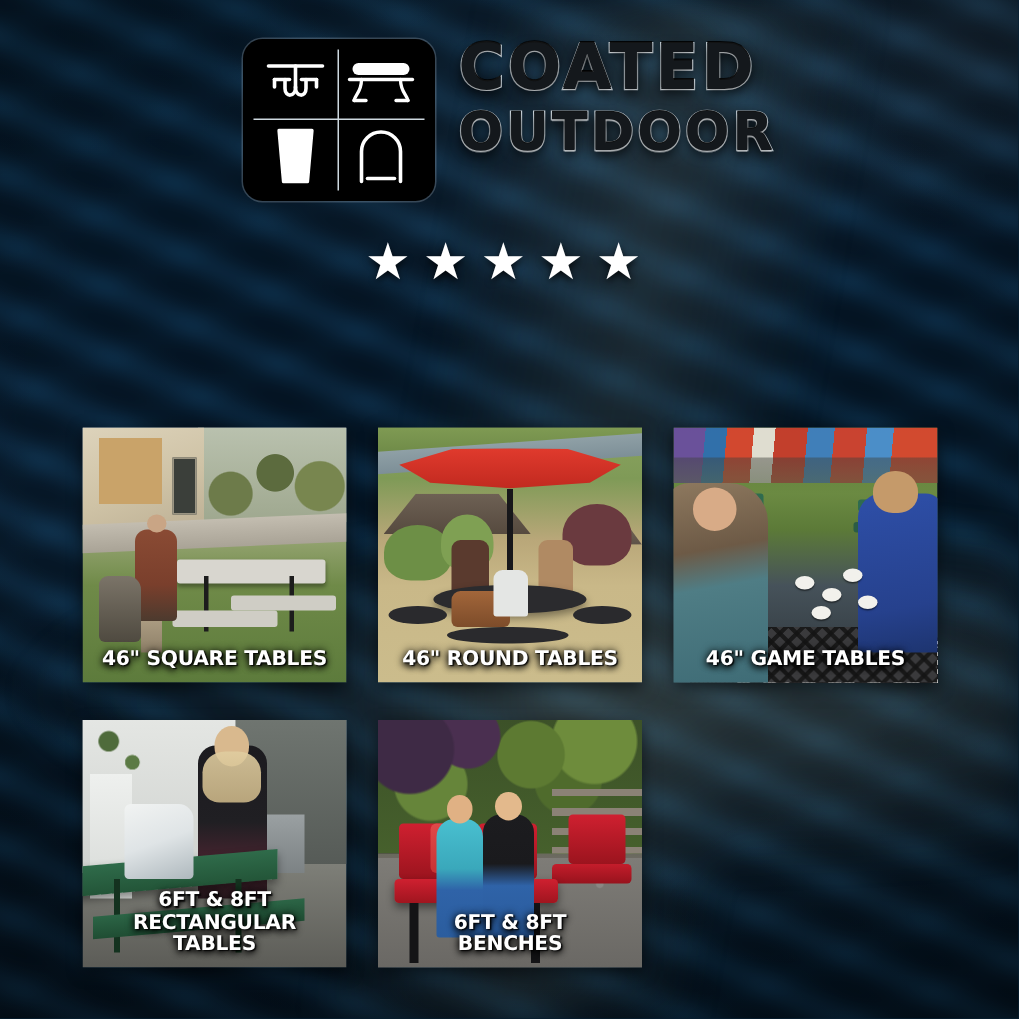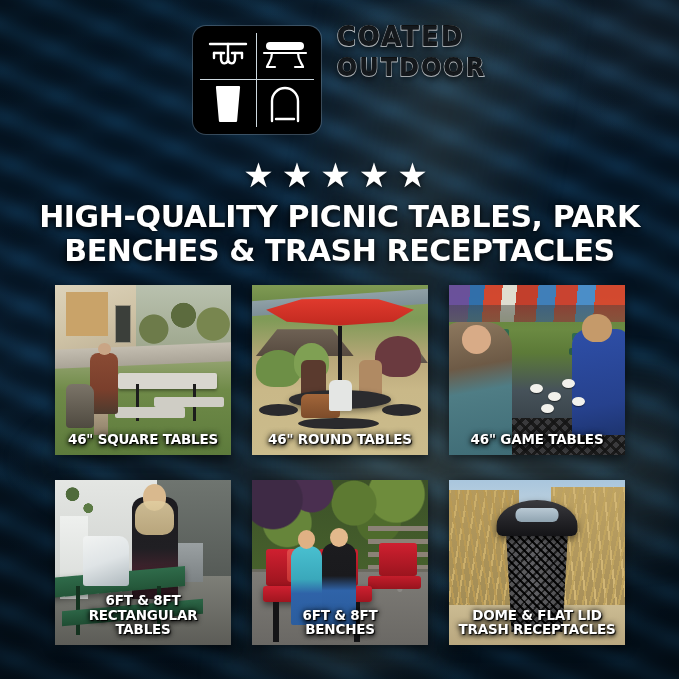--- a/index.html
+++ b/index.html
@@ -115,22 +115,22 @@
     letter-spacing: 2px;
     line-height: 1.0;
     color: #14181c;
     -webkit-text-stroke: 1.6px #d3dde4;
     paint-order: stroke fill;
     text-shadow:
        0 1px 0 rgba(255,255,255,0.35),
        0 -1px 0 rgba(0,0,0,0.9),
        0 3px 7px rgba(0,0,0,0.75);
   }
-  .logo-line.l1 { font-size: 26px; }
-  .logo-line.l2 { font-size: 24px; margin-top: 6px; }
+  .logo-line.l1 { font-size: 42px; }
+  .logo-line.l2 { font-size: 35px; margin-top: 6px; }
   .logo-line.l3 { font-size: 35px; margin-top: 6px; }
 
   
   .stars {
     position: absolute;
     top: 158px; left: 0; right: 0;
     text-align: center;
     font-size: 34px;
     letter-spacing: 8px;
     color: #ffffff;
@@ -634,24 +634,20 @@
         <div class="logo-line l1">COATED</div>
         <div class="logo-line l2">OUTDOOR</div>
       </div>
 
     </div>
 
     <div class="stars">
       <span>★</span><span>★</span><span>★</span><span>★</span><span>★</span>
     </div>
 
-    <div class="headline">
-      <span class="hl-line">HIGH-QUALITY PICNIC TABLES, PARK</span>
-      <span class="hl-line">BENCHES &amp; TRASH RECEPTACLES</span>
-    </div>
 
     <div class="tiles">
 
       <div class="tile">
         <div class="scene s-square">
           <div class="trees"></div>
             <div class="bldg"></div>
             <div class="door"></div>
             <div class="win"></div>
           <div class="path"></div>
@@ -740,30 +736,17 @@
           <div class="bleg" style="left:12%"></div>
             <div class="bleg" style="left:58%"></div>
           <div class="pack"></div>
           <div class="kid a"></div>
             <div class="kid b"></div>
         </div>
         <div class="tile-caption">6FT &amp; 8FT
 BENCHES</div>
       </div>
 
-      <div class="tile">
-        <div class="scene s-trash">
-          <div class="sky"></div>
-            <div class="grass-l"></div>
-            <div class="grass-r"></div>
-          <div class="ground"></div>
-          <div class="can"></div>
-            <div class="rim"></div>
-            <div class="lid"></div>
-        </div>
-        <div class="tile-caption">DOME &amp; FLAT LID
-TRASH RECEPTACLES</div>
-      </div>
 
     </div>
 
   </div>
 </div>
 
 </body></html>

